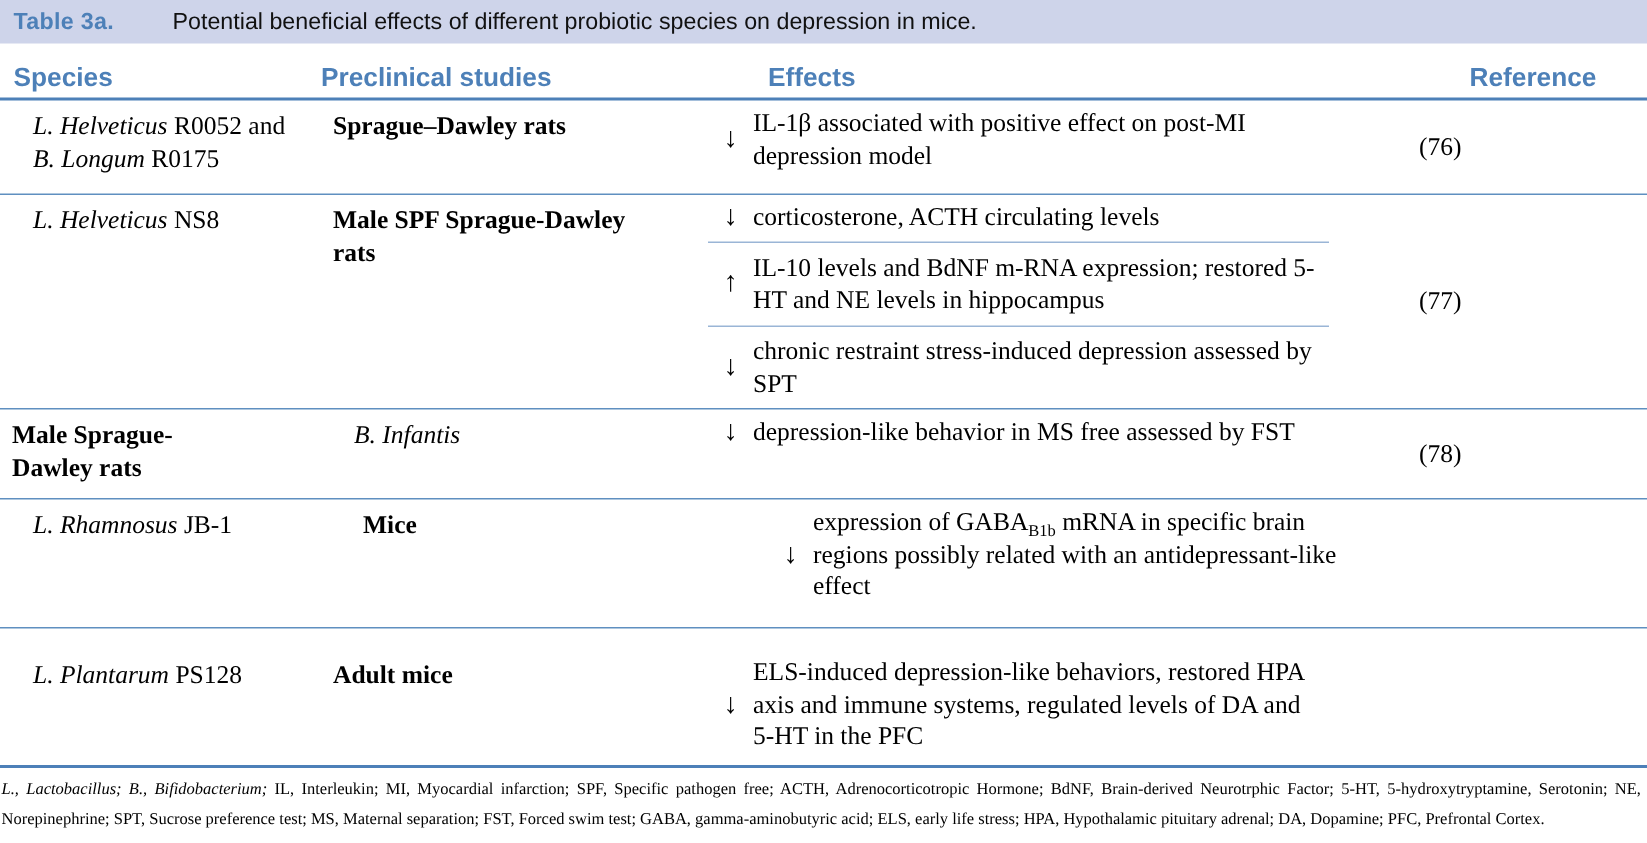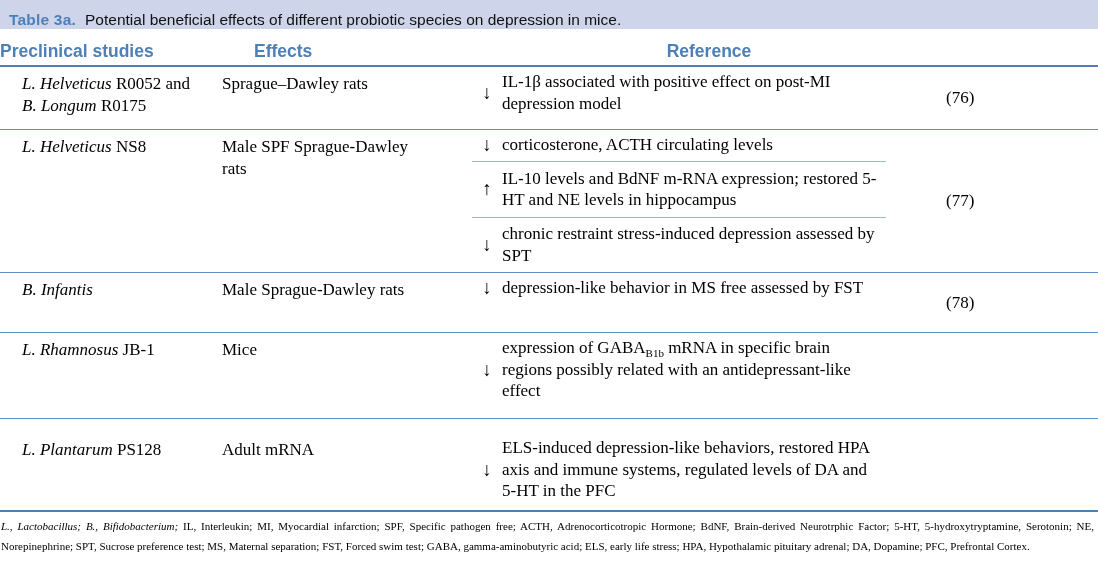--- a/index.html
+++ b/index.html
@@ -1,49 +1,49 @@
 <!DOCTYPE html>
 <html><head>
 <meta charset="utf-8">
 <style>
   html,body { margin:0; padding:0; }
   body {
     width:1098px; height:562px; background:#ffffff; overflow:hidden;
     font-family:"Liberation Serif", serif; color:#000;
   }
   .titlebar {
-    height:29px; background:#ced4ea; display:flex; align-items:flex-end;
+    height:29px; background:#ced4ea; display:flex; align-items:center;
     padding-left:9px; font-family:"Liberation Sans", sans-serif; font-size:15.5px;
   }
   .titlebar .tlabel { color:#4d80b8; font-weight:bold; margin-right:9px; letter-spacing:0.2px; }
-  .titlebar .tcaption { color:#111; }
+  .titlebar .tcaption { color:#111;margin-left:30px; }
 
   .grid { display:grid; grid-template-columns:214px 258px 434px 192px; }
 
   .header-row {
     margin-top:9px; height:29px; align-items:center;
     font-family:"Liberation Sans", sans-serif; font-weight:bold; font-size:17.5px;
     color:#4d80b8; border-bottom:2px solid #4d80b8; box-sizing:border-box;
   }
   .h-species { padding-left:9px; }
   .h-effects { padding-left:40px; }
   .h-reference { text-align:center; padding-left:40px; }
 
   .row { font-size:17px; line-height:21.5px; border-bottom:1px solid #5f8fc0; box-sizing:border-box; }
   .row:last-child { border-bottom:2px solid #4d80b8; }
   .r0 { min-height:63px; }
   .r1 { min-height:142px; }
   .r2 { min-height:60px; }
-  .r3 { min-height:86px; }
+  .r3 { min-height:86px;gap:20px; }
   .r4 { min-height:79px;margin-top:14px; }
 
   .cell { padding-top:6px; padding-bottom:6px; }
   .species { padding-left:22px; padding-right:3px; }
   .species .it { font-style:italic; }
-  .precl { padding-left:8px; padding-right:48px; }
+  .precl { padding-left:8px; padding-right:48px;font-weight:bold; }
 
   .effects-cell { margin-right:20px; padding:0; }
   .sub-row { display:flex; align-items:center; padding:4px 0 5px; box-sizing:border-box; }
   .sub-row + .sub-row { border-top:1px solid #9ab5d6; }
   .r1 .sub-row:nth-child(1) { min-height:31px; }
   .r1 .sub-row:nth-child(2) { min-height:56px; }
   .r1 .sub-row:nth-child(3) { min-height:55px; }
   .arrow { flex:0 0 30px; width:30px; text-align:center; font-size:19px; }
   .etext { flex:1; padding-right:4px; }
   .etext sub { font-size:11px; line-height:0; }
@@ -57,20 +57,21 @@
 </style>
 </head>
 <body>
 
 <div class="titlebar">
   <span class="tlabel">Table 3a.</span>
   <span class="tcaption">Potential beneficial effects of different probiotic species on depression in mice.</span>
 </div>
 
 <div class="grid header-row">
+  <div class="h-species">Species</div>
   <div class="h-preclinical">Preclinical studies</div>
   <div class="h-effects">Effects</div>
   <div class="h-reference">Reference</div>
 </div>
 
 <div id="rows">
     <div class="grid row r0">
       <div class="cell species"><span class="it">L. Helveticus</span><span> R0052 and</span><br><span class="it">B. Longum</span><span> R0175</span></div>
       <div class="cell precl">Sprague–Dawley rats</div>
       <div class="effects-cell">
@@ -94,43 +95,43 @@
           <span class="etext"><span>IL-10 levels and BdNF m-RNA expression; restored 5-HT and NE levels in hippocampus</span></span>
         </div>
         <div class="sub-row">
           <span class="arrow">↓</span>
           <span class="etext"><span>chronic restraint stress-induced depression assessed by SPT</span></span>
         </div>
       </div>
       <div class="cell ref-cell">(77)</div>
     </div>
     <div class="grid row r2">
+      <div class="cell precl">Male Sprague-Dawley rats</div>
       <div class="cell species"><span class="it">B. Infantis</span></div>
-      <div class="cell precl">Male Sprague-Dawley rats</div>
       <div class="effects-cell">
         <div class="sub-row">
           <span class="arrow">↓</span>
           <span class="etext"><span>depression-like behavior in MS free assessed by FST</span></span>
         </div>
       </div>
       <div class="cell ref-cell">(78)</div>
     </div>
     <div class="grid row r3">
       <div class="cell species"><span class="it">L. Rhamnosus</span><span> JB-1</span></div>
       <div class="cell precl">Mice</div>
       <div class="effects-cell">
         <div class="sub-row">
           <span class="arrow">↓</span>
           <span class="etext"><span>expression of GABA</span><sub>B1b</sub><span> mRNA in specific brain regions possibly related with an antidepressant-like effect</span></span>
         </div>
       </div>
     </div>
     <div class="grid row r4">
       <div class="cell species"><span class="it">L. Plantarum</span><span> PS128</span></div>
-      <div class="cell precl">Adult mRNA</div>
+      <div class="cell precl">Adult mice</div>
       <div class="effects-cell">
         <div class="sub-row">
           <span class="arrow">↓</span>
           <span class="etext"><span>ELS-induced depression-like behaviors, restored HPA axis and immune systems, regulated levels of DA and 5-HT in the PFC</span></span>
         </div>
       </div>
     </div>
   </div>
 
 <div class="footnote">

